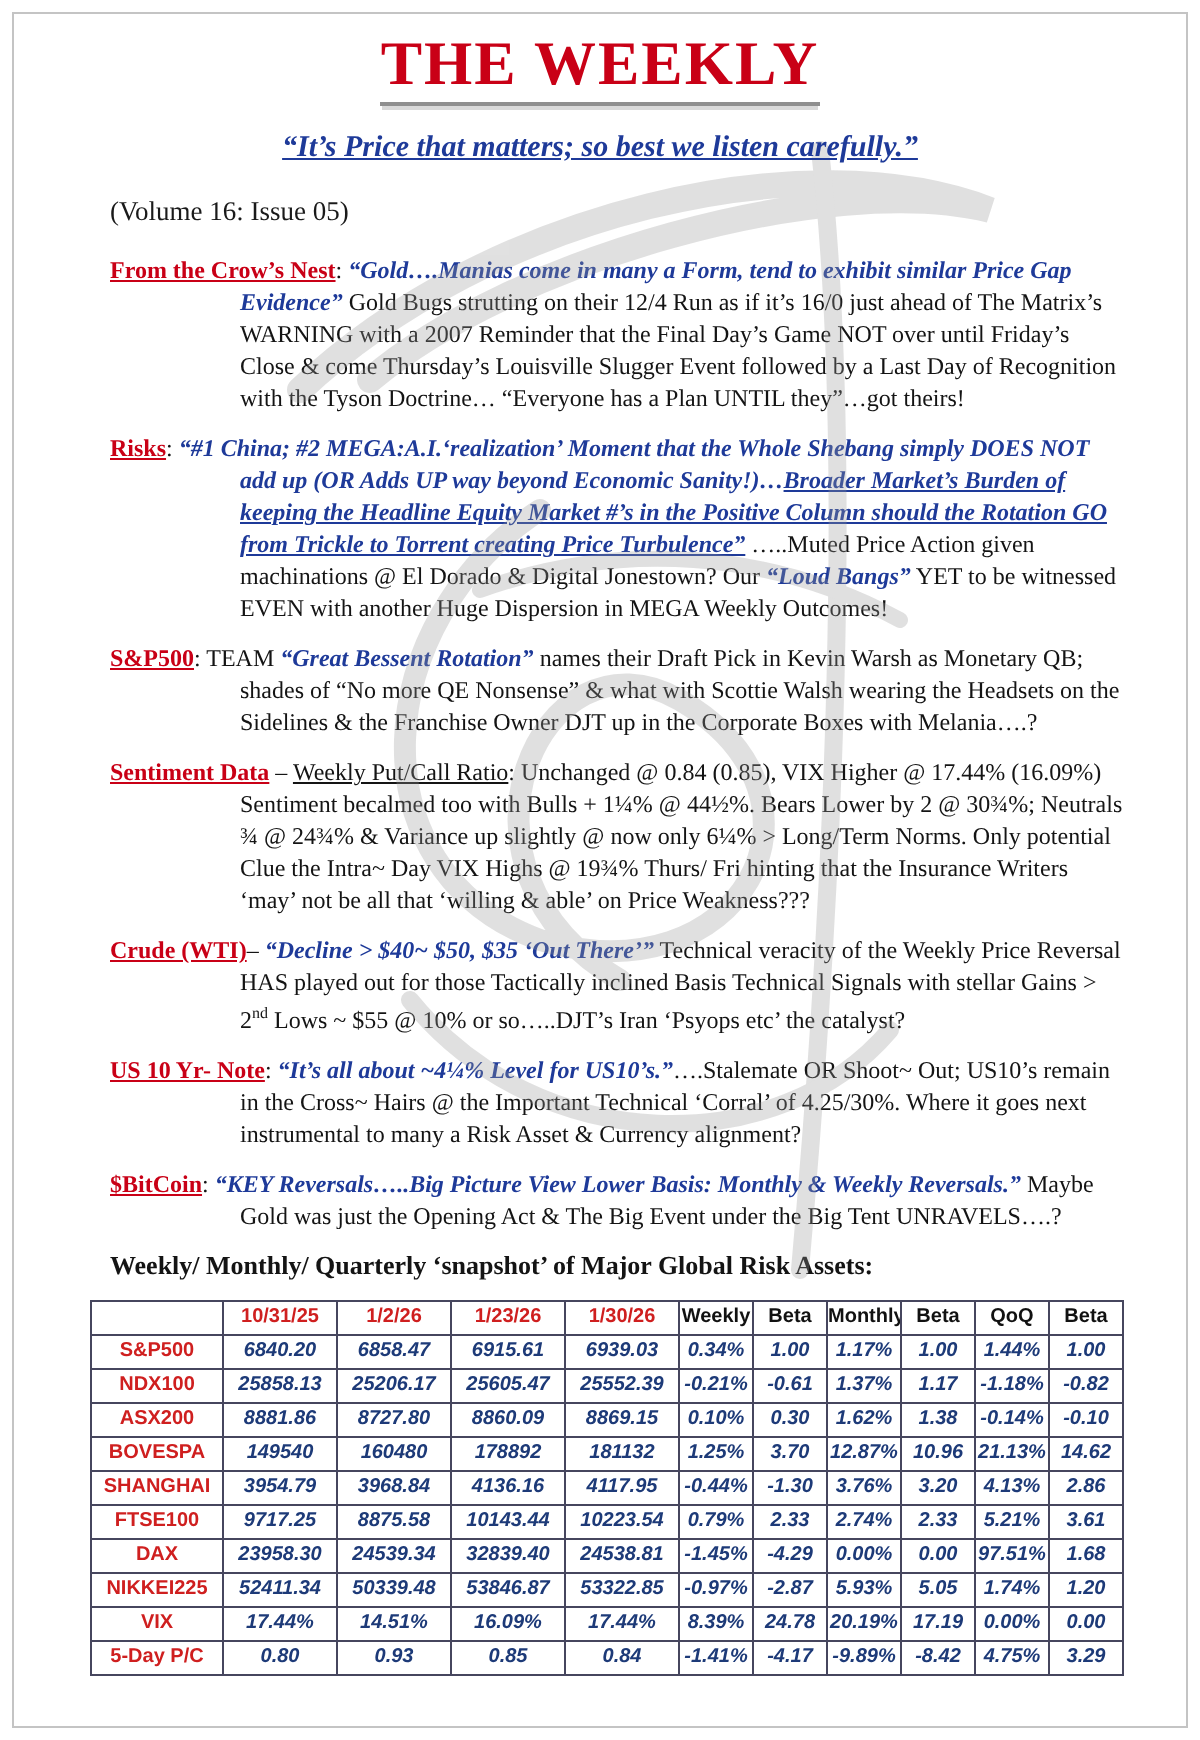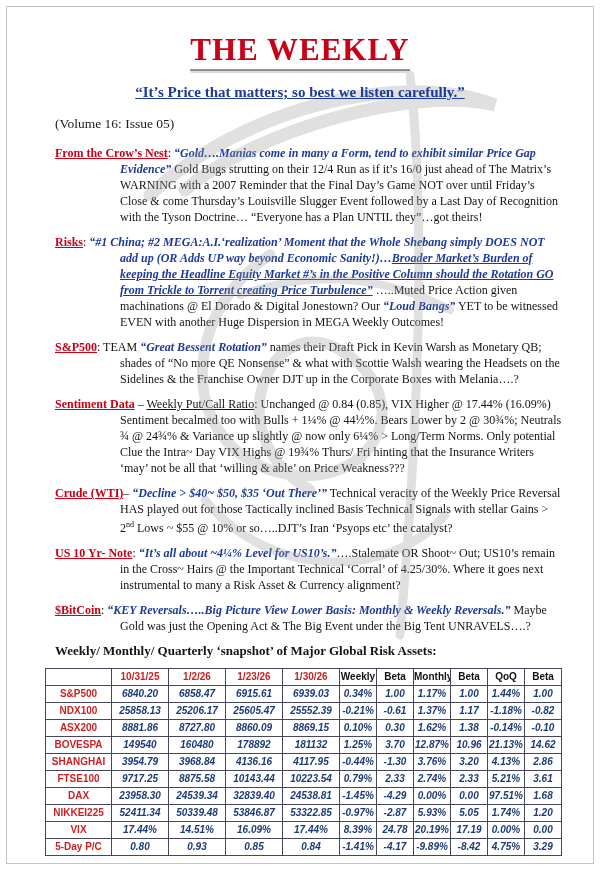--- a/index.html
+++ b/index.html
@@ -4,28 +4,28 @@
 <style>
   html,body { margin:0; padding:0; background:#ffffff; }
   .page {
     position:relative; width:600px; height:870px; overflow:hidden;
     background:#ffffff; color:#111;
     font-family:"Liberation Serif", serif;
   }
   .page-border { position:absolute; inset:6px; border:1px solid #c4c4c4; pointer-events:none; }
   .watermark { position:absolute; top:45px; left:55px; width:490px; height:620px; pointer-events:none; }
 
-  header { text-align:center; padding-top:32px; position:relative; }
+  header { text-align:center; padding-top:14px; position:relative; }
   .title {
     margin:0; font-size:31px; font-weight:bold; letter-spacing:1px;
     color:#c90016;
   }
   .title .u { display:inline-block; border-bottom:2px solid #8f8f8f; padding-bottom:1px; box-shadow:0 3px 0 -1px #d9d9d9; }
   .tagline {
-    margin-top:13px; font-size:15px; font-weight:bold; 
+    margin-top:13px; font-size:15px; font-weight:bold; font-style:italic;
     color:#1e3a99; text-decoration:underline;
   }
   .report-line {
     display:flex; justify-content:space-between; align-items:baseline;
     margin:15px 38px 0 55px;
   }
   .report-title { font-weight:bold; font-size:16px; text-decoration:underline; color:#1a1a1a; }
   .report-title sup { font-size:9px; }
   .volume { font-size:13.5px; color:#1a1a1a; }
 

